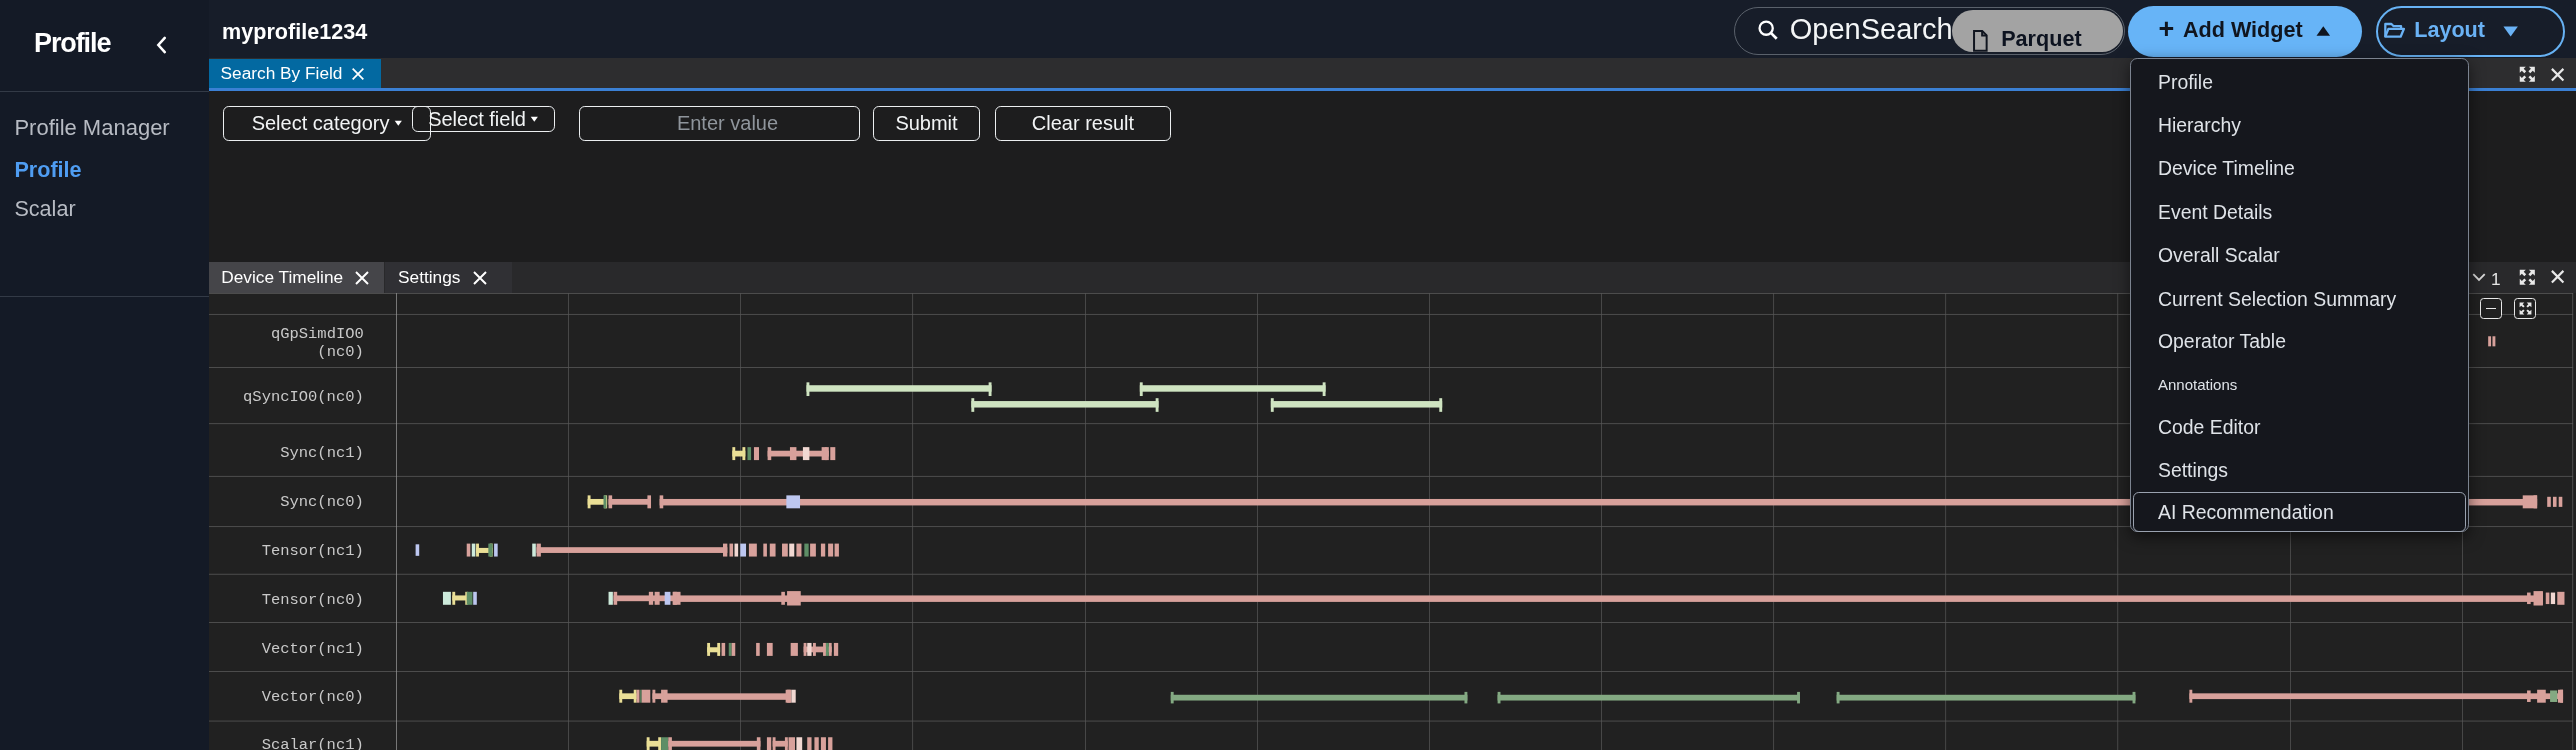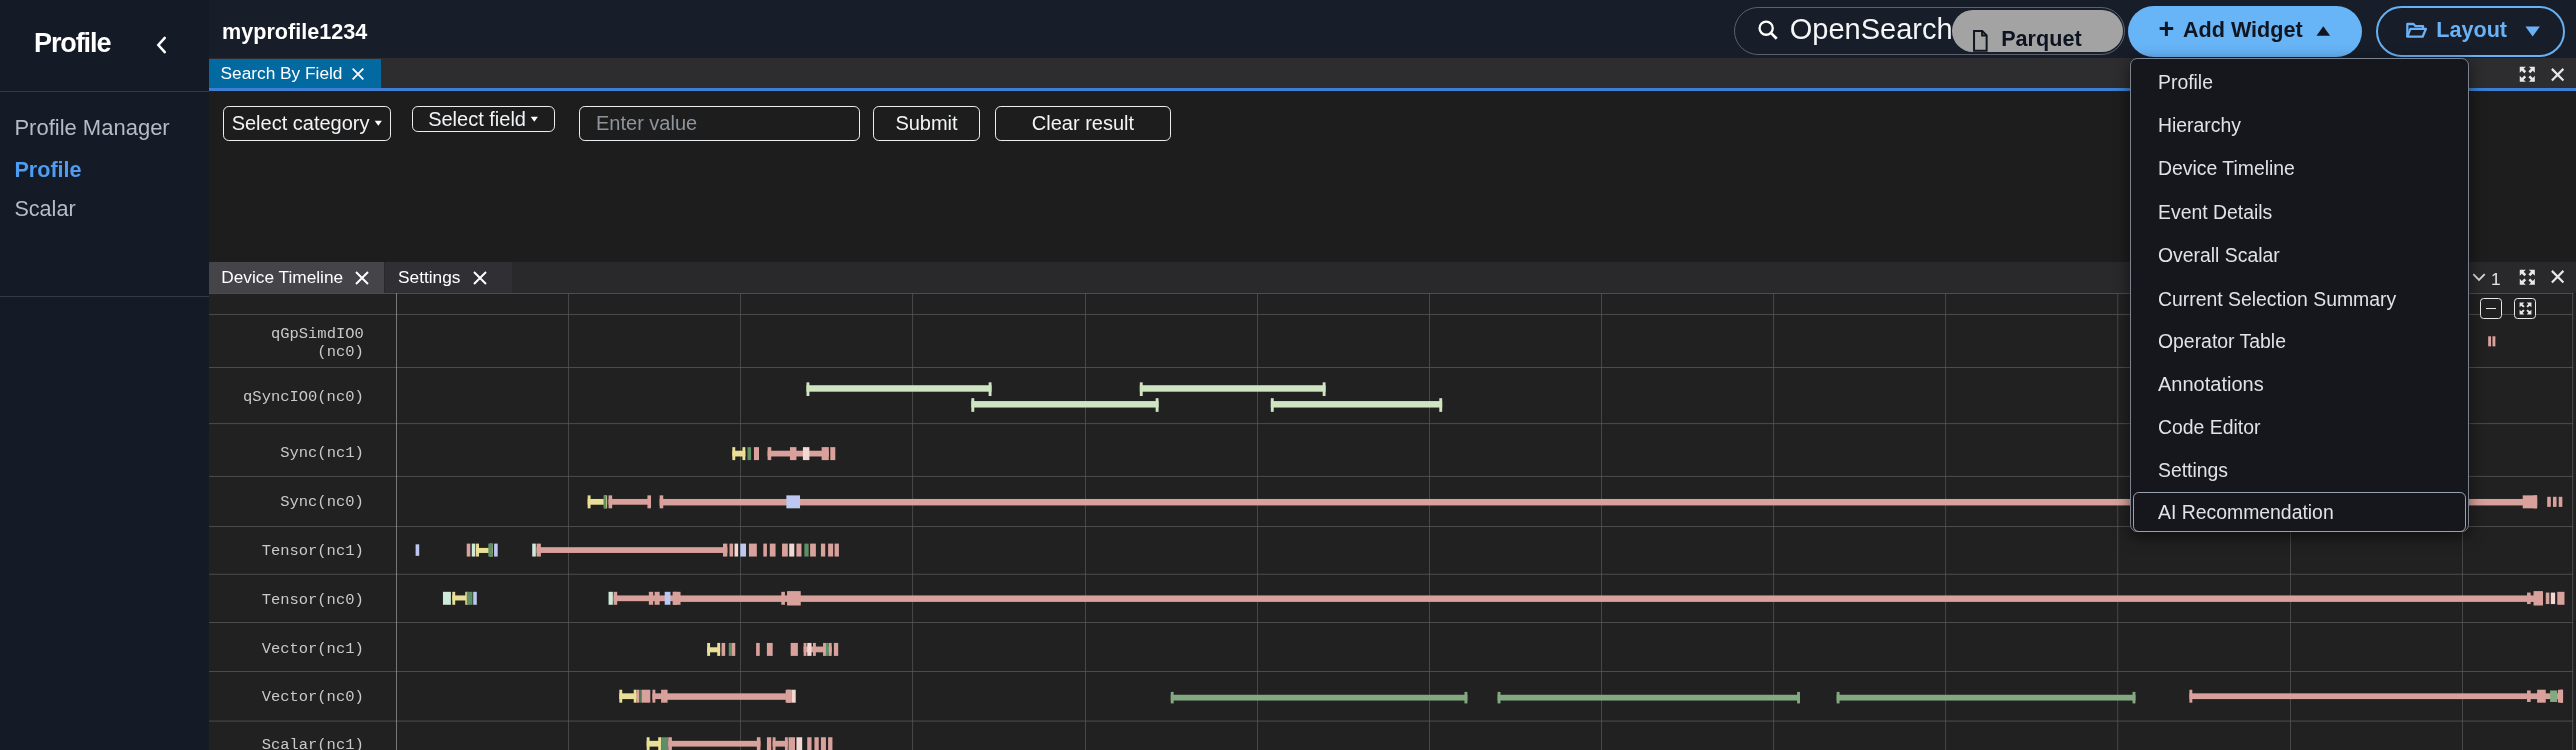--- a/index.html
+++ b/index.html
@@ -30,21 +30,21 @@
 <div class="a" style="left:2128px;top:5.8px;width:234px;height:51px;background:#67b4f7;border-radius:26px;display:flex;align-items:center;justify-content:center">
   <span style="font-size:27px;font-weight:bold;color:#10151f;margin-top:-4.3px">+</span>
   <span style="margin-left:8.6px;font-size:21.6px;font-weight:bold;color:#10151f;margin-top:-2.2px">Add Widget</span>
   <span style="margin-left:12.2px;display:flex">
       <svg width="16.6" height="12.2" viewBox="0 0 24 18">
         <path d="M12 2 L22 16 H2 Z" fill="#10151f"></path>
       </svg>
     </span>
 </div>
 
-<div class="a" style="left:2376px;top:5.8px;width:189px;height:51px;border:2.2px solid #67b2f4;border-radius:26px;box-sizing:border-box;display:flex;align-items:center;justify-content:center;padding-left:5.8px">
+<div class="a" style="left:2376px;top:5.8px;width:189px;height:51px;border:2.2px solid #67b2f4;border-radius:26px;box-sizing:border-box;display:flex;align-items:center;justify-content:flex-start;padding-left:5.8px">
   <span style="display:flex">
       <svg width="21" height="18" viewBox="0 0 24 20">
         <path d="M1.5 16.5 V2 H8.5 L11 4.5 H19.5 V7.5" fill="none" stroke="#6ab2f5" stroke-width="2.6" stroke-linejoin="round"></path>
         <path d="M1.5 16.5 L5 7.5 H22.8 L19 16.5 Z" fill="none" stroke="#6ab2f5" stroke-width="2.6" stroke-linejoin="round"></path>
       </svg>
     </span>
   <span style="margin-left:9.4px;font-size:21.6px;font-weight:bold;color:#6ab2f5;margin-top:-2.2px">Layout</span>
   <span style="margin-left:16.6px;display:flex">
       <svg width="17.3" height="13" viewBox="0 0 24 18">
         <path d="M12 16 L22 2 H2 Z" fill="#6ab2f5"></path>
@@ -73,31 +73,31 @@
       </g>
       <g transform="translate(22,22) scale(-1,-1)">
         <path d="M1 9 V1 H9 L6.2 3.8 L9.5 7.1 L7.1 9.5 L3.8 6.2 Z" fill="#e8e8e8"></path>
       </g>
     </svg></div>
 <div class="a" style="left:2549px;top:66px"><svg width="17.3" height="17.3" viewBox="0 0 24 24">
       <path d="M4 4 L20 20 M20 4 L4 20" stroke="#e8e8e8" stroke-width="3" fill="none"></path>
     </svg></div>
 <div class="a" style="left:209px;top:88px;width:2367px;height:2.9px;background:#3b80d4"></div>
 
-<div class="btn" style="left:223px;top:106px;width:168px;height:35px">Select category<span style="margin-left:4.3px;display:flex">
+<div class="btn" style="left:223px;top:106px;width:208px;height:35px">Select category<span style="margin-left:4.3px;display:flex">
       <svg width="8.6" height="6.5" viewBox="0 0 12 9">
         <path d="M6 8 L11 1 H1 Z" fill="#fff"></path>
       </svg>
     </span></div>
 <div class="btn" style="left:412px;top:106px;width:143px;height:26px">Select field<span style="margin-left:4.3px;display:flex">
       <svg width="8.6" height="6.5" viewBox="0 0 12 9">
         <path d="M6 8 L11 1 H1 Z" fill="#fff"></path>
       </svg>
     </span></div>
-<div class="btn" style="left:579px;top:106px;width:281px;height:35px;justify-content:flex-start;color:#8f959c">
+<div class="btn" style="left:579px;top:106px;width:281px;height:35px;justify-content:center;color:#8f959c">
     <span style="margin-left:16px">Enter value</span>
   </div>
 <div class="btn" style="left:873px;top:106px;width:107px;height:35px">Submit</div>
 <div class="btn" style="left:995px;top:106px;width:176px;height:35px">Clear result</div>
 
 <div class="a" style="left:209px;top:262px;width:2367px;height:31px;background:#29292b"></div>
 <div class="a" style="left:209px;top:262px;width:175px;height:31px;background:#454549;display:flex;align-items:center">
   <span style="margin-left:12.2px;font-size:17.3px;color:#fff">Device Timeline</span>
   <span style="margin-left:10px;display:flex">
       <svg width="18" height="18" viewBox="0 0 24 24">
@@ -352,21 +352,21 @@
 <div class="a" style="left:2130px;top:58px;width:339px;height:474px;background:#15171d;border:1.4px solid #7b8390;border-radius:7.2px;box-sizing:border-box;z-index:50;box-shadow:0 4.3px 14.4px rgba(0,0,0,0.55)">
   <div style="position:absolute;left:28px;top:69px;transform:translateY(-50%);font-size:19.4px;color:#dfe3e8;white-space:nowrap"> </div>
 </div>
 <div class="a" style="left:2158px;top:82px;transform:translateY(-50%);font-size:19.4px;color:#dfe3e8;z-index:52;white-space:nowrap">Profile</div>
 <div class="a" style="left:2158px;top:125px;transform:translateY(-50%);font-size:19.4px;color:#dfe3e8;z-index:52;white-space:nowrap">Hierarchy</div>
 <div class="a" style="left:2158px;top:168px;transform:translateY(-50%);font-size:19.4px;color:#dfe3e8;z-index:52;white-space:nowrap">Device Timeline</div>
 <div class="a" style="left:2158px;top:212px;transform:translateY(-50%);font-size:19.4px;color:#dfe3e8;z-index:52;white-space:nowrap">Event Details</div>
 <div class="a" style="left:2158px;top:255px;transform:translateY(-50%);font-size:19.4px;color:#dfe3e8;z-index:52;white-space:nowrap">Overall Scalar</div>
 <div class="a" style="left:2158px;top:299px;transform:translateY(-50%);font-size:19.4px;color:#dfe3e8;z-index:52;white-space:nowrap">Current Selection Summary</div>
 <div class="a" style="left:2158px;top:341px;transform:translateY(-50%);font-size:19.4px;color:#dfe3e8;z-index:52;white-space:nowrap">Operator Table</div>
-<div class="a" style="left:2158px;top:384px;transform:translateY(-50%);font-size:20px;color:#dfe3e8;z-index:52;white-space:nowrap">Annotations</div>
+<div class="a" style="left:2158px;top:384px;transform:translateY(-50%);font-size:15px;color:#dfe3e8;z-index:52;white-space:nowrap">Annotations</div>
 <div class="a" style="left:2158px;top:427px;transform:translateY(-50%);font-size:19.4px;color:#dfe3e8;z-index:52;white-space:nowrap">Code Editor</div>
 <div class="a" style="left:2158px;top:470px;transform:translateY(-50%);font-size:19.4px;color:#dfe3e8;z-index:52;white-space:nowrap">Settings</div>
 <div class="a" style="left:2158px;top:512px;transform:translateY(-50%);font-size:19.4px;color:#dfe3e8;z-index:52;white-space:nowrap">AI Recommendation</div>
 <div class="a" style="left:2133px;top:492px;width:333px;height:40px;border:1.4px solid #9aa2af;border-radius:5.8px;box-sizing:border-box;z-index:51"></div>
 
 <div class="a" style="left:0;top:0;width:209px;height:751px;background:#141a26">
   <div style="position:absolute;left:34px;top:29.5px;font-size:27px;font-weight:bold;color:#fff;line-height:1;letter-spacing:-1.1px">Profile</div>
   <div style="position:absolute;left:154px;top:35px"><svg width="14.4" height="20" viewBox="0 0 20 28">
         <path d="M15 4 L6 14 L15 24" stroke="#fff" stroke-width="3.6" fill="none" stroke-linecap="round"></path>
       </svg></div>

